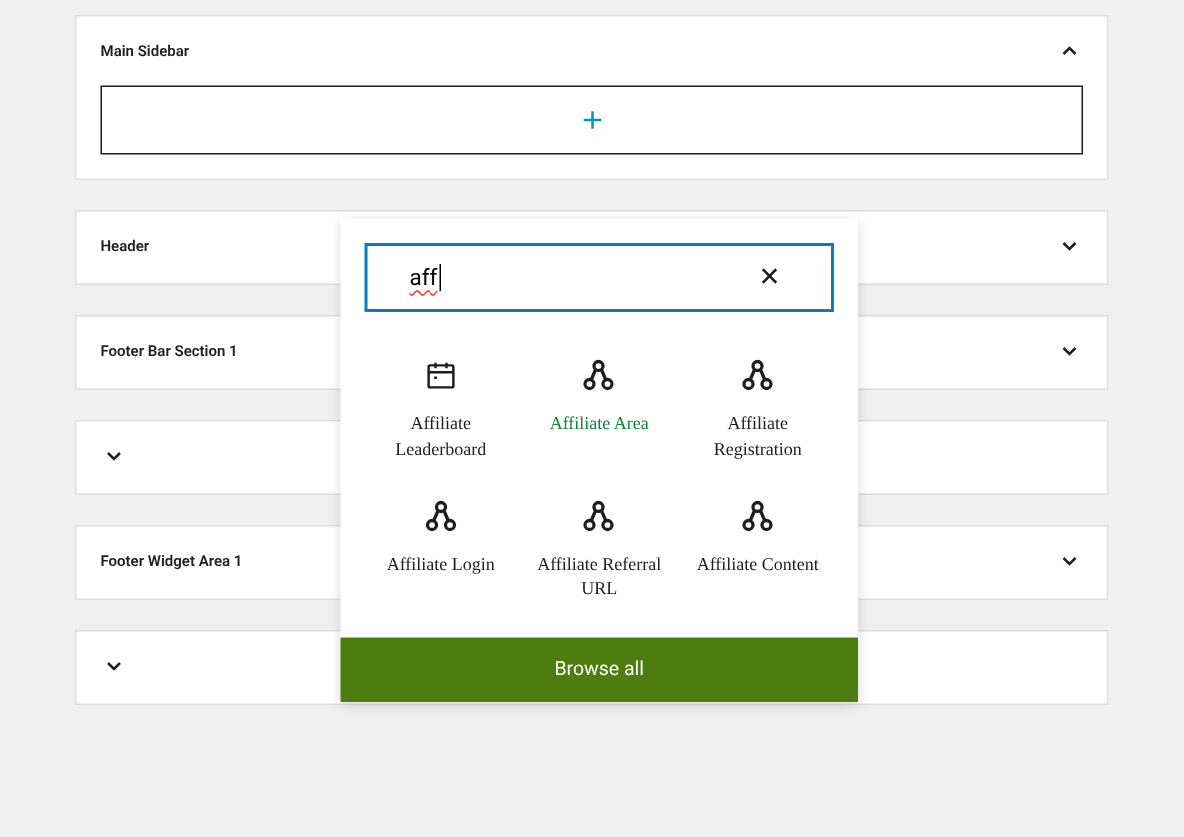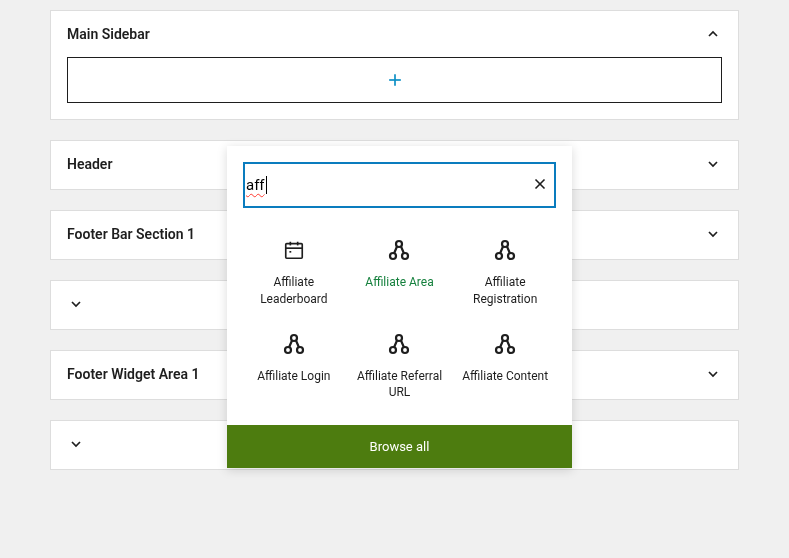--- a/index.html
+++ b/index.html
@@ -21,21 +21,21 @@
   height: 50px;
 }
 .widget-header {
   display: flex;
   justify-content: space-between;
   align-items: center;
   padding: 14px 16px;
   cursor: pointer;
 }
 .widget-header-title {
-  font-size: 14px;
+  font-size: 10px;
   font-weight: 600;
   color: #1e1e1e;
 }
 .chevron {
   width: 18px;
   height: 18px;
   display: flex;
   align-items: center;
   justify-content: center;
 }
@@ -64,21 +64,21 @@
 }
 .inserter-search {
   padding: 16px;
 }
 .search-wrap {
   position: relative;
   border: 2px solid #0a7cbe;
   height: 46px;
   display: flex;
   align-items: center;
-  padding: 0 1px;
+  padding: 0 28px;
 }
 .search-input-text {
   font-size: 15px;
   color: #000;
   text-decoration: underline;
   text-decoration-color: #ff3b30;
   text-decoration-style: wavy;
   text-decoration-thickness: 1px;
   text-underline-offset: 3px;
 }
@@ -105,20 +105,21 @@
   padding: 6px 16px 16px;
 }
 .block-item {
   display: flex;
   flex-direction: column;
   align-items: center;
   justify-content: flex-start;
   padding: 8px 4px;
   cursor: pointer;
   min-height: 80px;
+  font-family: Liberation Serif, serif;
 }
 .block-item .icon-wrap {
   height: 24px;
   display: flex;
   align-items: center;
   justify-content: center;
   margin-bottom: 12px;
 }
 .block-label {
   font-size: 12px;

